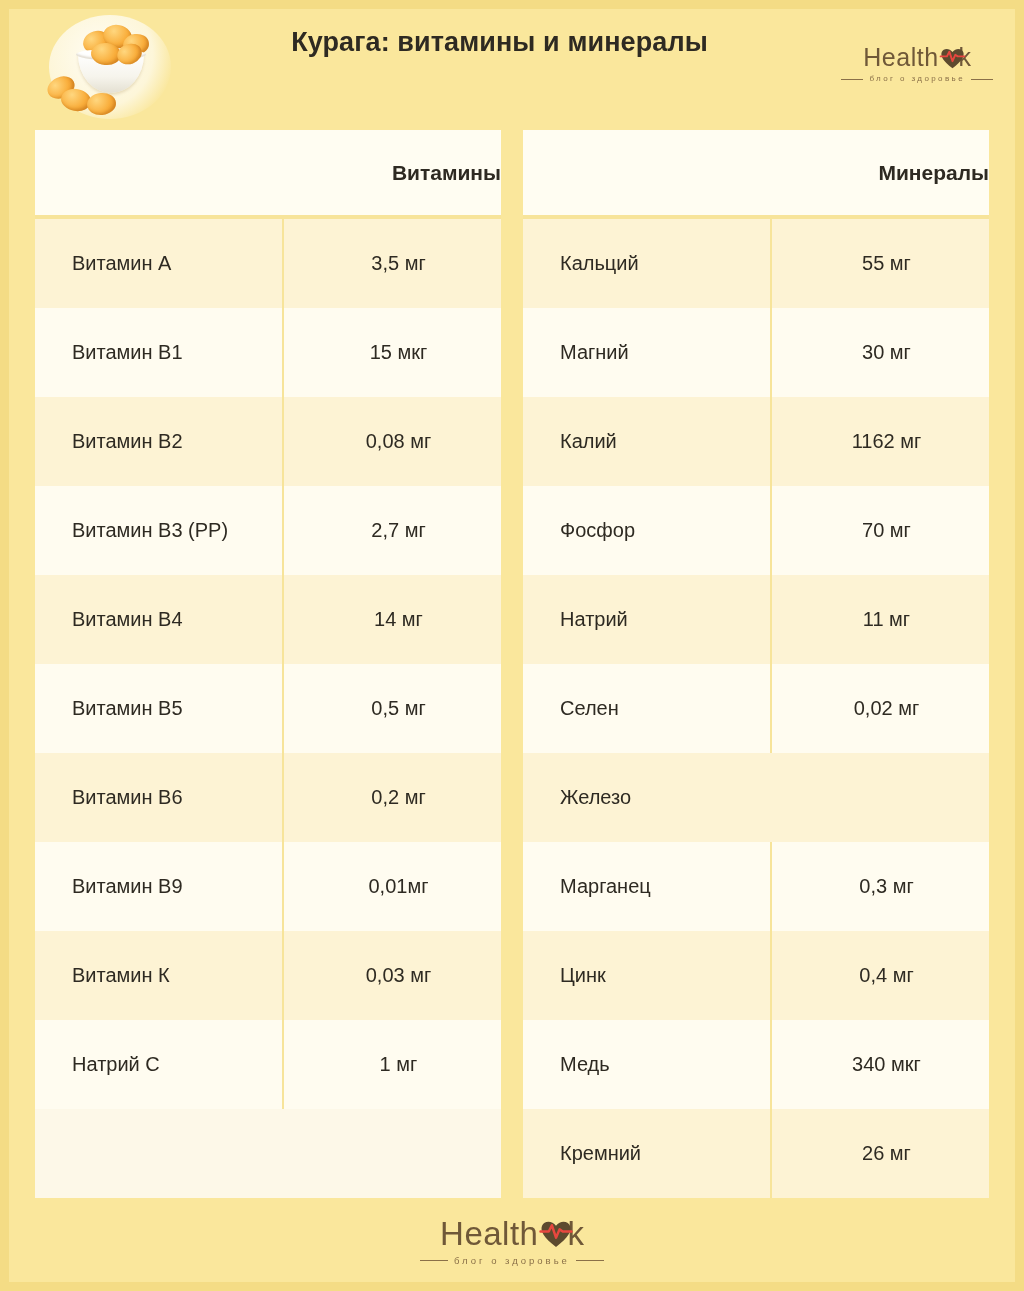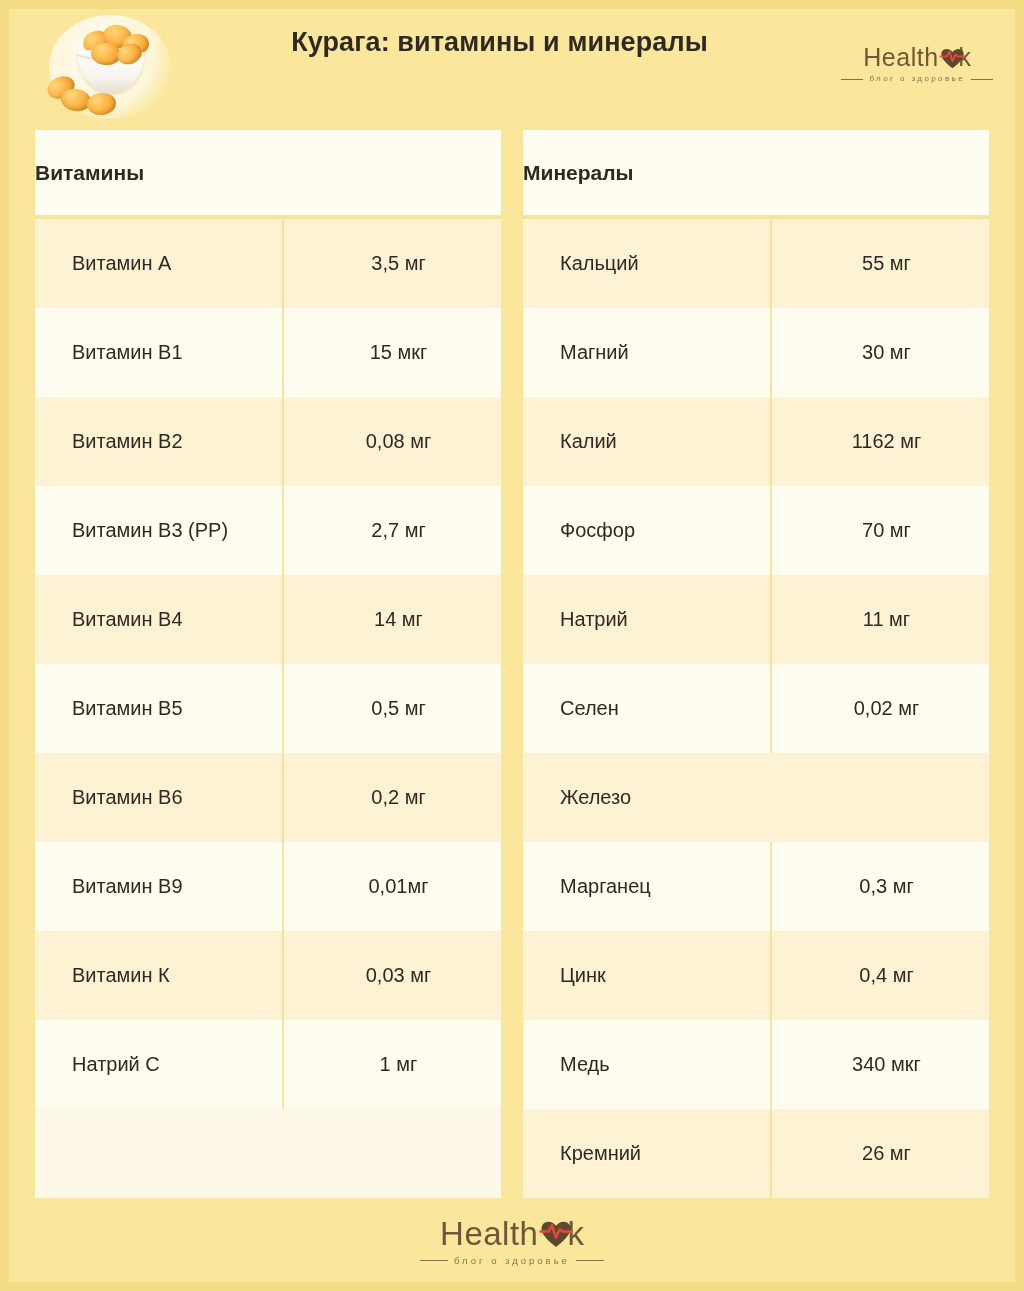--- a/index.html
+++ b/index.html
@@ -170,21 +170,21 @@
     gap: 22px;
   }
   .table {
     flex: 1 1 0;
     background: #fdf8e8;
   }
   .table-head {
     height: 85px;
     display: flex;
     align-items: center;
-    justify-content: flex-start;
+    justify-content: flex-end;
     background: #fffdf2;
     border-bottom: 4px solid #f7e49a;
   }
   .table-head-label {
     font-size: 21px;
     font-weight: bold;
     color: #2e2a22;
   }
   .tbody { display: block; }
   .row {

